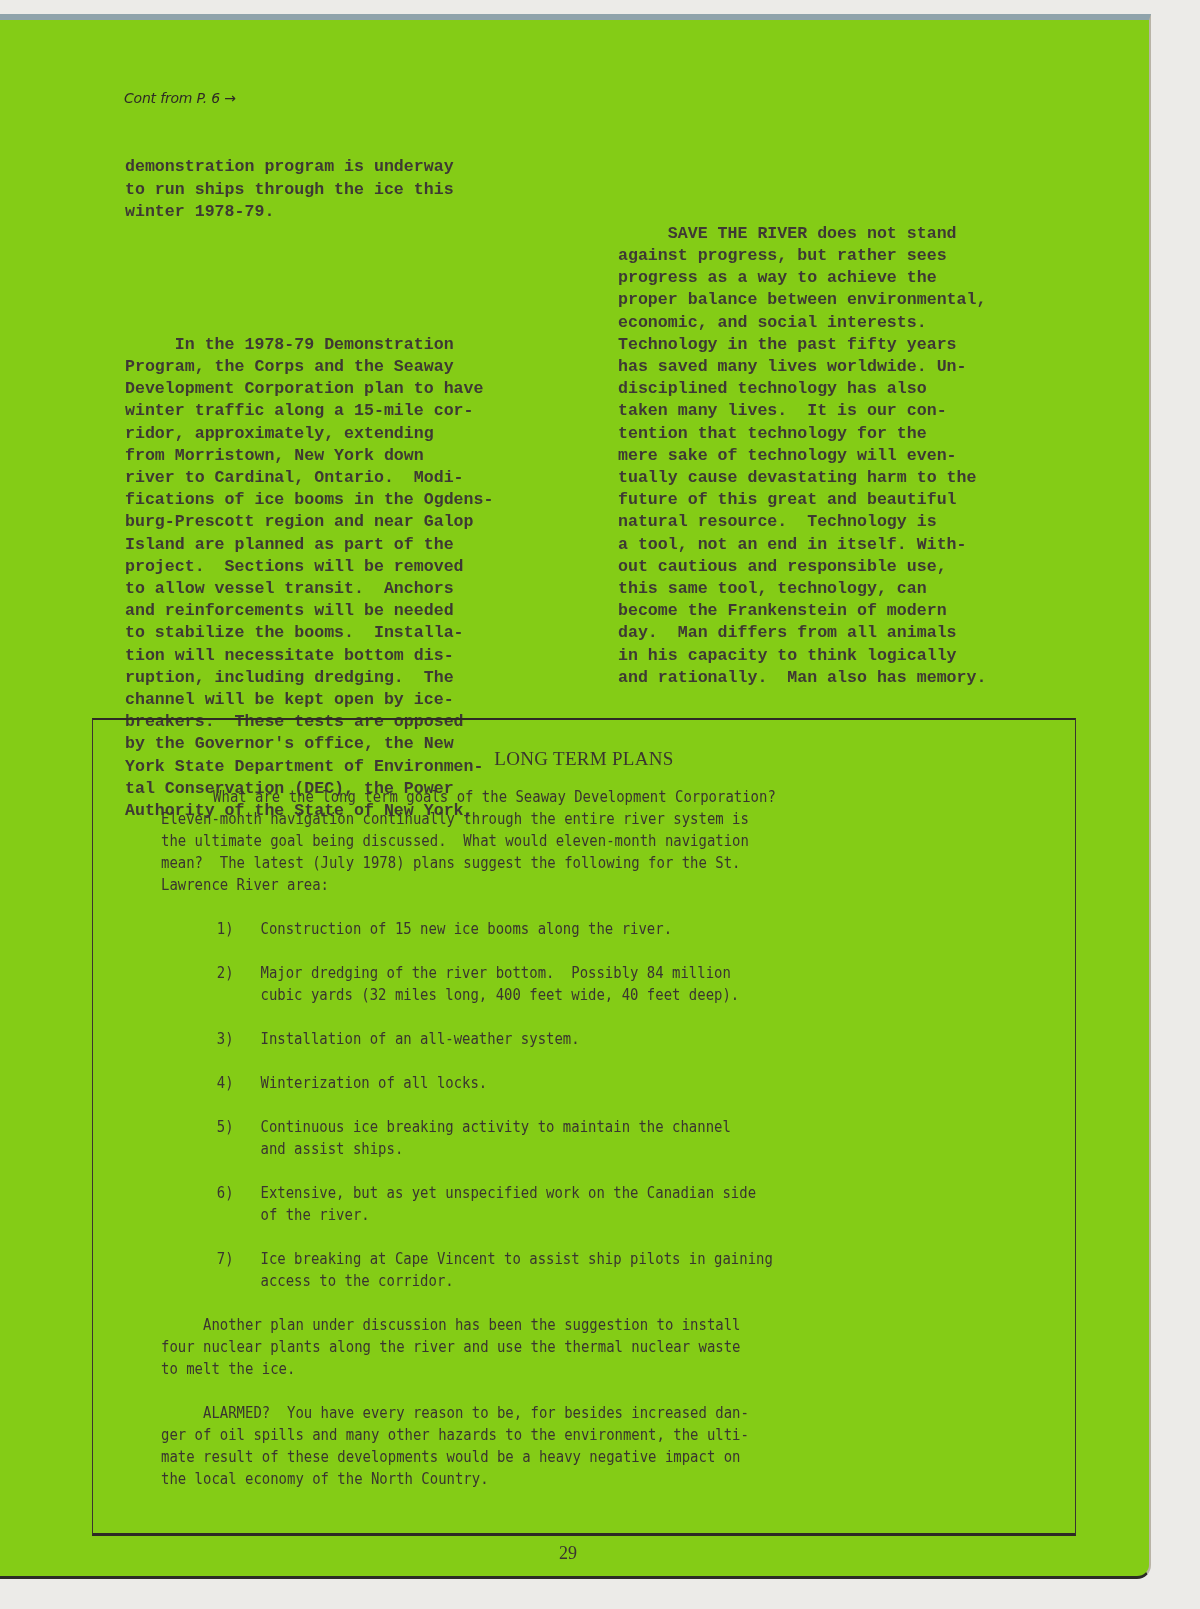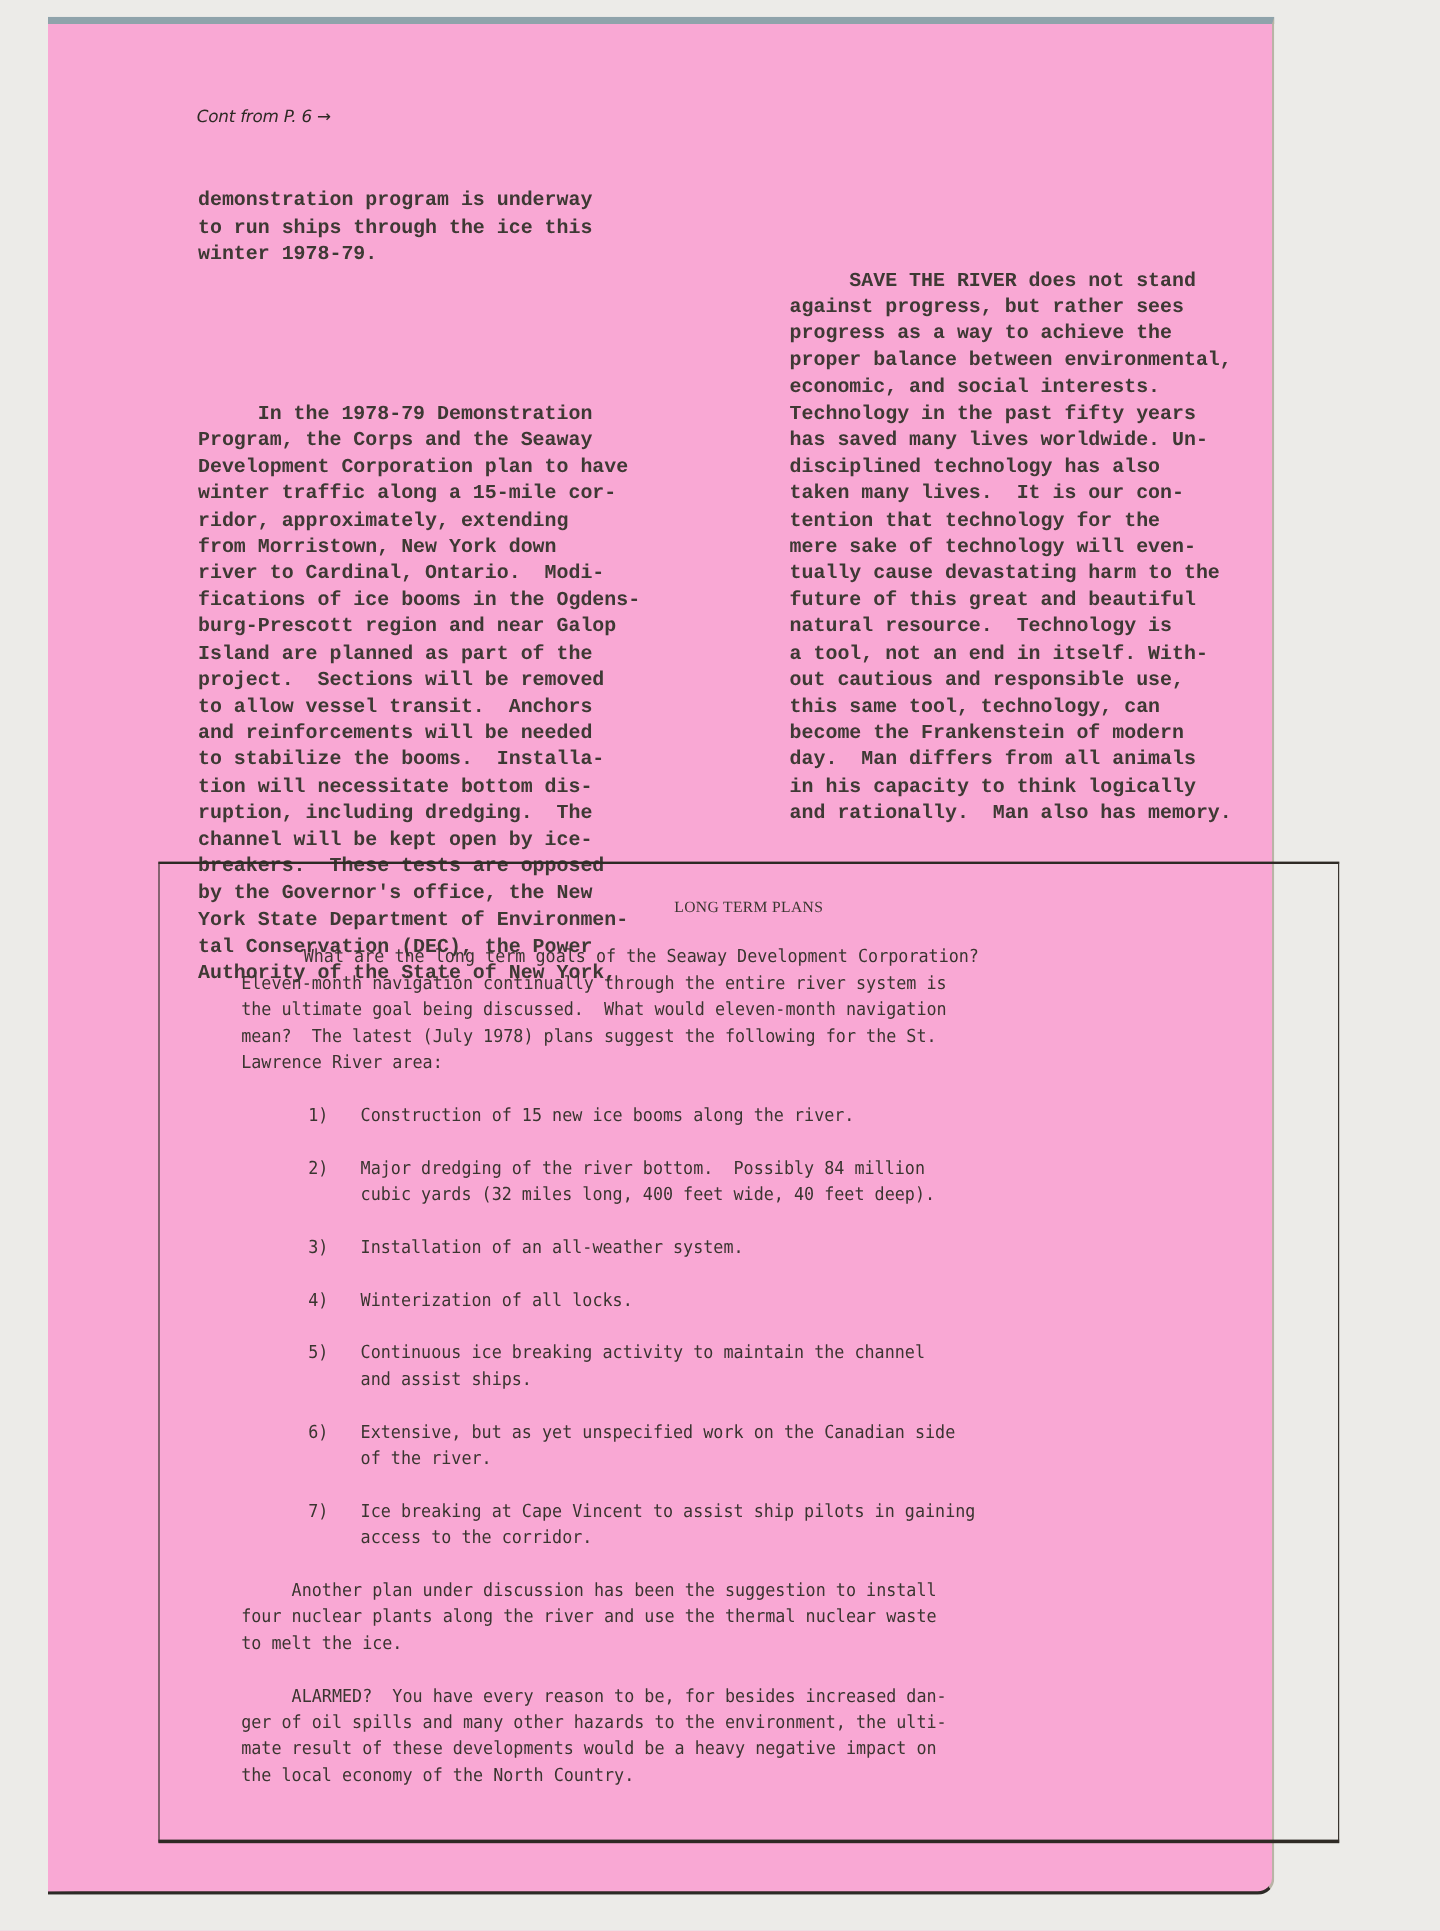--- a/index.html
+++ b/index.html
@@ -3,28 +3,27 @@
 <meta charset="utf-8">
 <style>
   html, body { margin: 0; padding: 0; }
   body {
     width: 1200px; height: 1609px; position: relative; overflow: hidden;
     background: #ecebe8;
     font-family: "Liberation Mono", "DejaVu Sans Mono", monospace;
     color: #3a3530;
   }
   .page {
-    position: absolute; left: 0; top: 14px; width: 1022px; height: 1565px;
-    background: #f9a8d4;
+    position: absolute; left: 0; top: 14px; width: 1151px; height: 1565px;
+    background: #84cc16;
     border-top: 6px solid #8fa3ab;
     border-right: 2px solid #b9b4a6;
     border-bottom: 3px solid #2c2a26;
     border-bottom-right-radius: 14px;
     box-sizing: border-box;
-    margin-left: 40px;
   }
   .handnote {
     position: absolute; left: 124px; top: 70px;
     font-family: "DejaVu Sans", sans-serif; font-size: 14px; color: #2e2a25;
     font-style: italic; letter-spacing: -0.2px;
   }
   .col {
     position: absolute; font-size: 16.6px; line-height: 22.2px;
     font-weight: bold; color: #3e3934; white-space: pre;
   }
@@ -38,21 +37,21 @@
     position: absolute; left: 92px; top: 698px; width: 984px; height: 818px;
     border-top: 2px solid #2e2a25;
     border-left: 1.5px solid #3a3530;
     border-right: 1.5px solid #3a3530;
     border-bottom: 3px solid #2e2a25;
     box-sizing: border-box;
   }
   .box-title {
     position: absolute; left: 0; right: 0; top: 28px; text-align: center;
     font-family: "Liberation Serif", "DejaVu Serif", serif;
-    font-size: 13px; letter-spacing: 0.3px; color: #3a3530;
+    font-size: 19px; letter-spacing: 0.3px; color: #3a3530;
   }
   .box-body {
     position: absolute; left: 68px; top: 66px; width: 830px;
     font-family: "DejaVu Sans Mono", "Liberation Mono", monospace;
     font-size: 15px; line-height: 22px; color: #3a3530;
     transform: scaleX(0.93); transform-origin: left top;
   }
   .box-body p { margin: 0; }
   .bp { white-space: pre; }
   .ind { padding-left: 56px; }
@@ -171,13 +170,14 @@
 four nuclear plants along the river and use the thermal nuclear waste
 to melt the ice.</p>
       <div style="height:22px"></div>
       <p class="bp" id="alarmed">     ALARMED?  You have every reason to be, for besides increased dan-
 ger of oil spills and many other hazards to the environment, the ulti-
 mate result of these developments would be a heavy negative impact on
 the local economy of the North Country.</p>
     </div>
   </div>
 
+  <div class="page-num">29</div>
 </div>
 
 </body></html>

